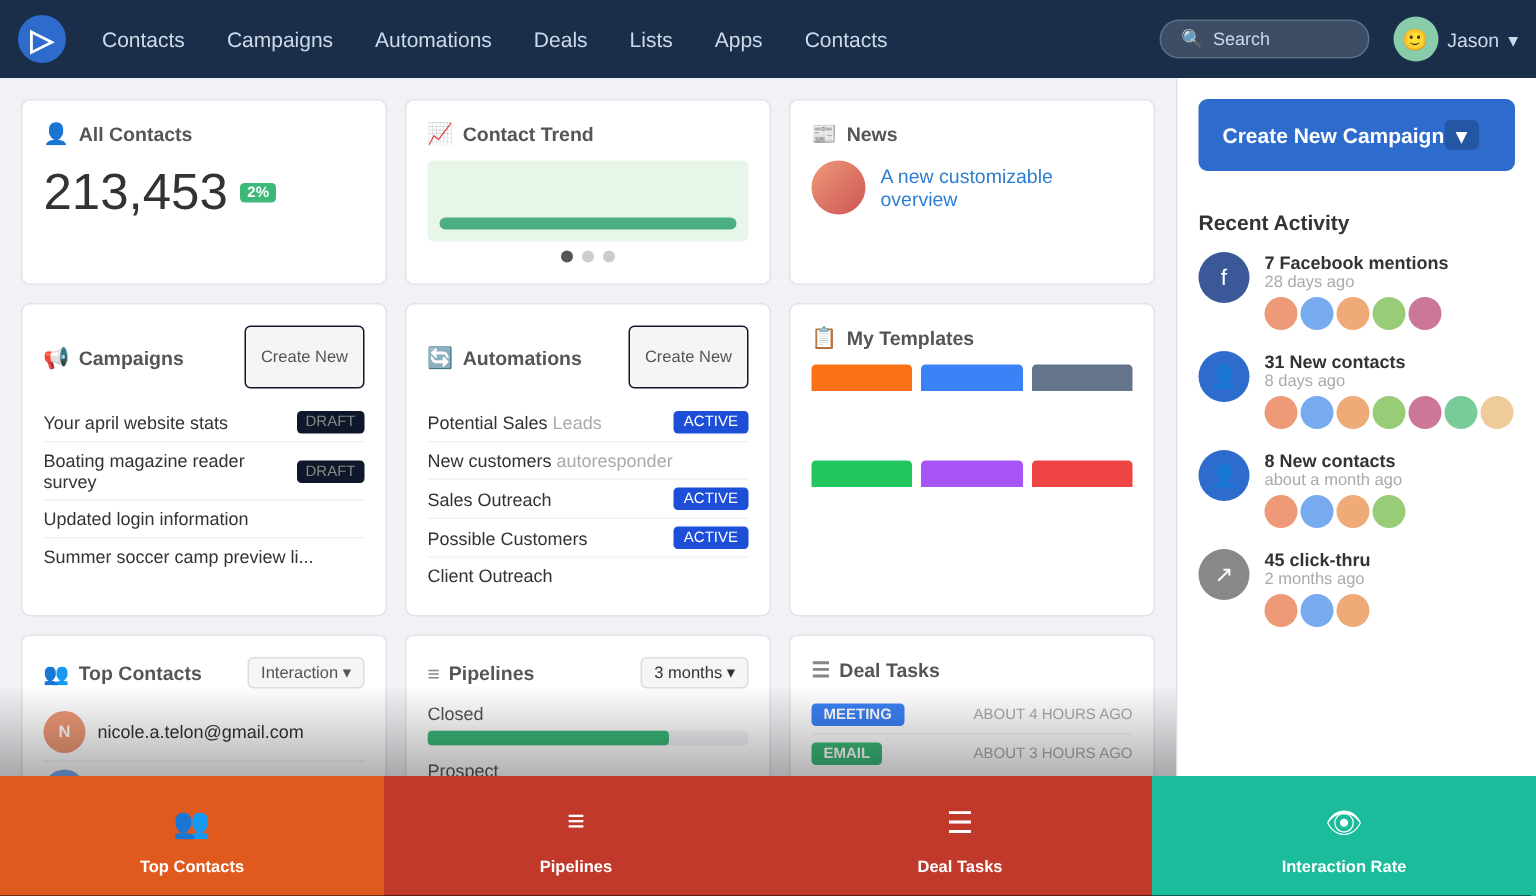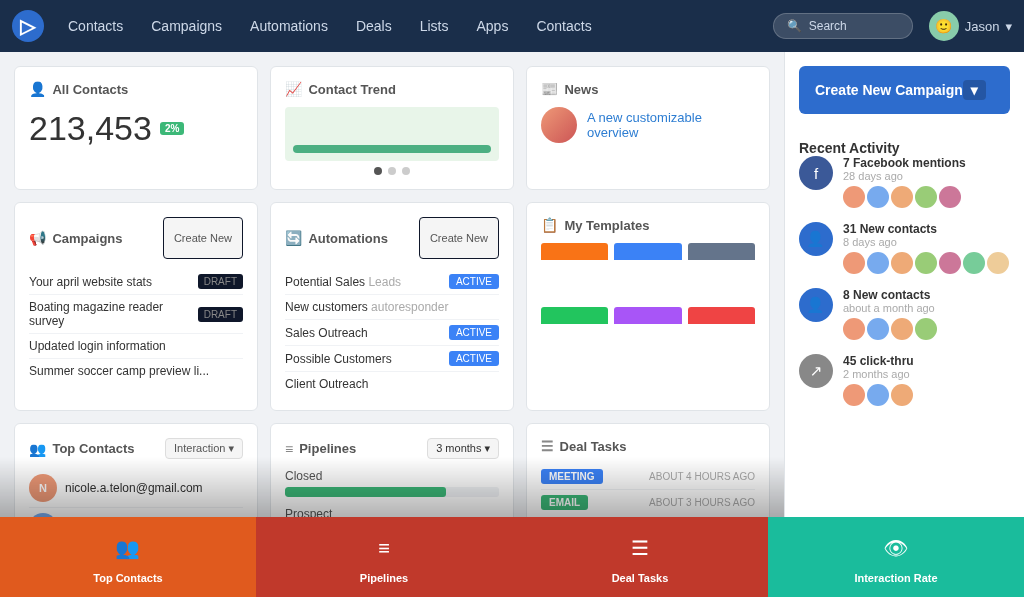--- a/index.html
+++ b/index.html
@@ -46,21 +46,21 @@
     .campaigns-list { }
     .campaign-item { display: flex; align-items: center; justify-content: space-between; padding: 5px 0; border-bottom: 1px solid #f0f2f5; font-size: 12px; }
     .campaign-item:last-child { border-bottom: none; }
     .draft-badge { background: #0f172a; color: #888; font-size: 10px; padding: 2px 6px; border-radius: 3px; }
     .card-header-row { display: flex; align-items: center; justify-content: space-between; margin-bottom: 10px; }
     .btn-sm { background: #f5f5f5; border: 1px solid #0f172a; border-radius: 4px; padding: 14px 10px; font-size: 11px; cursor: pointer; color: #555; }
 
     
     .auto-item { display: flex; align-items: flex-end; justify-content: space-between; padding: 5px 0; border-bottom: 1px solid #f0f2f5; font-size: 12px; }
     .auto-item:last-child { border-bottom: none; }
-    .active-badge { background: #3b82f6; color: #fff; font-size: 10px; padding: 2px 7px; border-radius: 3px; }
+    .active-badge { background: #1d4ed8; color: #fff; font-size: 10px; padding: 2px 7px; border-radius: 3px; }
 
     
     .templates-grid { display: grid; grid-template-columns: 1fr 1fr 1fr; gap: 6px; }
     .tpl-thumb { border-radius: 3px; overflow: hidden; height: 58px; background: #e0e4e8; }
     .tpl-thumb.t1 { background: linear-gradient(#f97316 30%, #fff 30%); }
     .tpl-thumb.t2 { background: linear-gradient(#3b82f6 30%, #fff 30%); }
     .tpl-thumb.t3 { background: linear-gradient(#64748b 30%, #fff 30%); }
     .tpl-thumb.t4 { background: linear-gradient(#22c55e 30%, #fff 30%); }
     .tpl-thumb.t5 { background: linear-gradient(#a855f7 30%, #fff 30%); }
     .tpl-thumb.t6 { background: linear-gradient(#ef4444 30%, #fff 30%); }
@@ -81,21 +81,21 @@
     .deal-item { display: flex; align-items: center; justify-content: space-between; padding: 5px 0; border-bottom: 1px solid #f0f2f5; font-size: 11px; }
     .deal-item:last-child { border-bottom: none; }
     .tag-meeting { background: #3b82f6; color: #fff; padding: 2px 8px; border-radius: 3px; font-size: 10px; font-weight: 600; }
     .tag-email { background: #3cb878; color: #fff; padding: 2px 8px; border-radius: 3px; font-size: 10px; font-weight: 600; }
     .time-ago { color: #aaa; font-size: 10px; }
 
     
     .sidebar-create { background: #2d6ccd; color: #fff; margin: 14px; border-radius: 6px; padding: 14px 16px; font-size: 14px; font-weight: 600; cursor: pointer; display: flex; align-items: center; justify-content: flex-start; }
     .sidebar-create .arrow { background: rgba(0,0,0,0.2); border-radius: 4px; padding: 2px 8px; }
     .sidebar-section { padding: 12px 14px; }
-    .sidebar-section-title { font-size: 14px; font-weight: 600; color: #333; }
+    .sidebar-section-title { font-size: 14px; font-weight: 600; color: #333; margin-bottom: 12px; }
     .activity-item { display: flex; align-items: flex-start; gap: 10px; margin-bottom: 14px; }
     .activity-icon { width: 34px; height: 34px; border-radius: 50%; flex-shrink: 0; display: flex; align-items: center; justify-content: center; font-size: 15px; color: #fff; }
     .activity-icon.fb { background: #3b5998; }
     .activity-icon.contact { background: #2d6ccd; }
     .activity-icon.click { background: #888; }
     .activity-text { flex: 1; }
     .activity-title { font-size: 12px; font-weight: 600; color: #333; }
     .activity-time { font-size: 11px; color: #aaa; margin-bottom: 4px; }
     .activity-avatars { display: flex; gap: 2px; flex-wrap: wrap; }
     .act-avatar { width: 22px; height: 22px; border-radius: 50%; }

